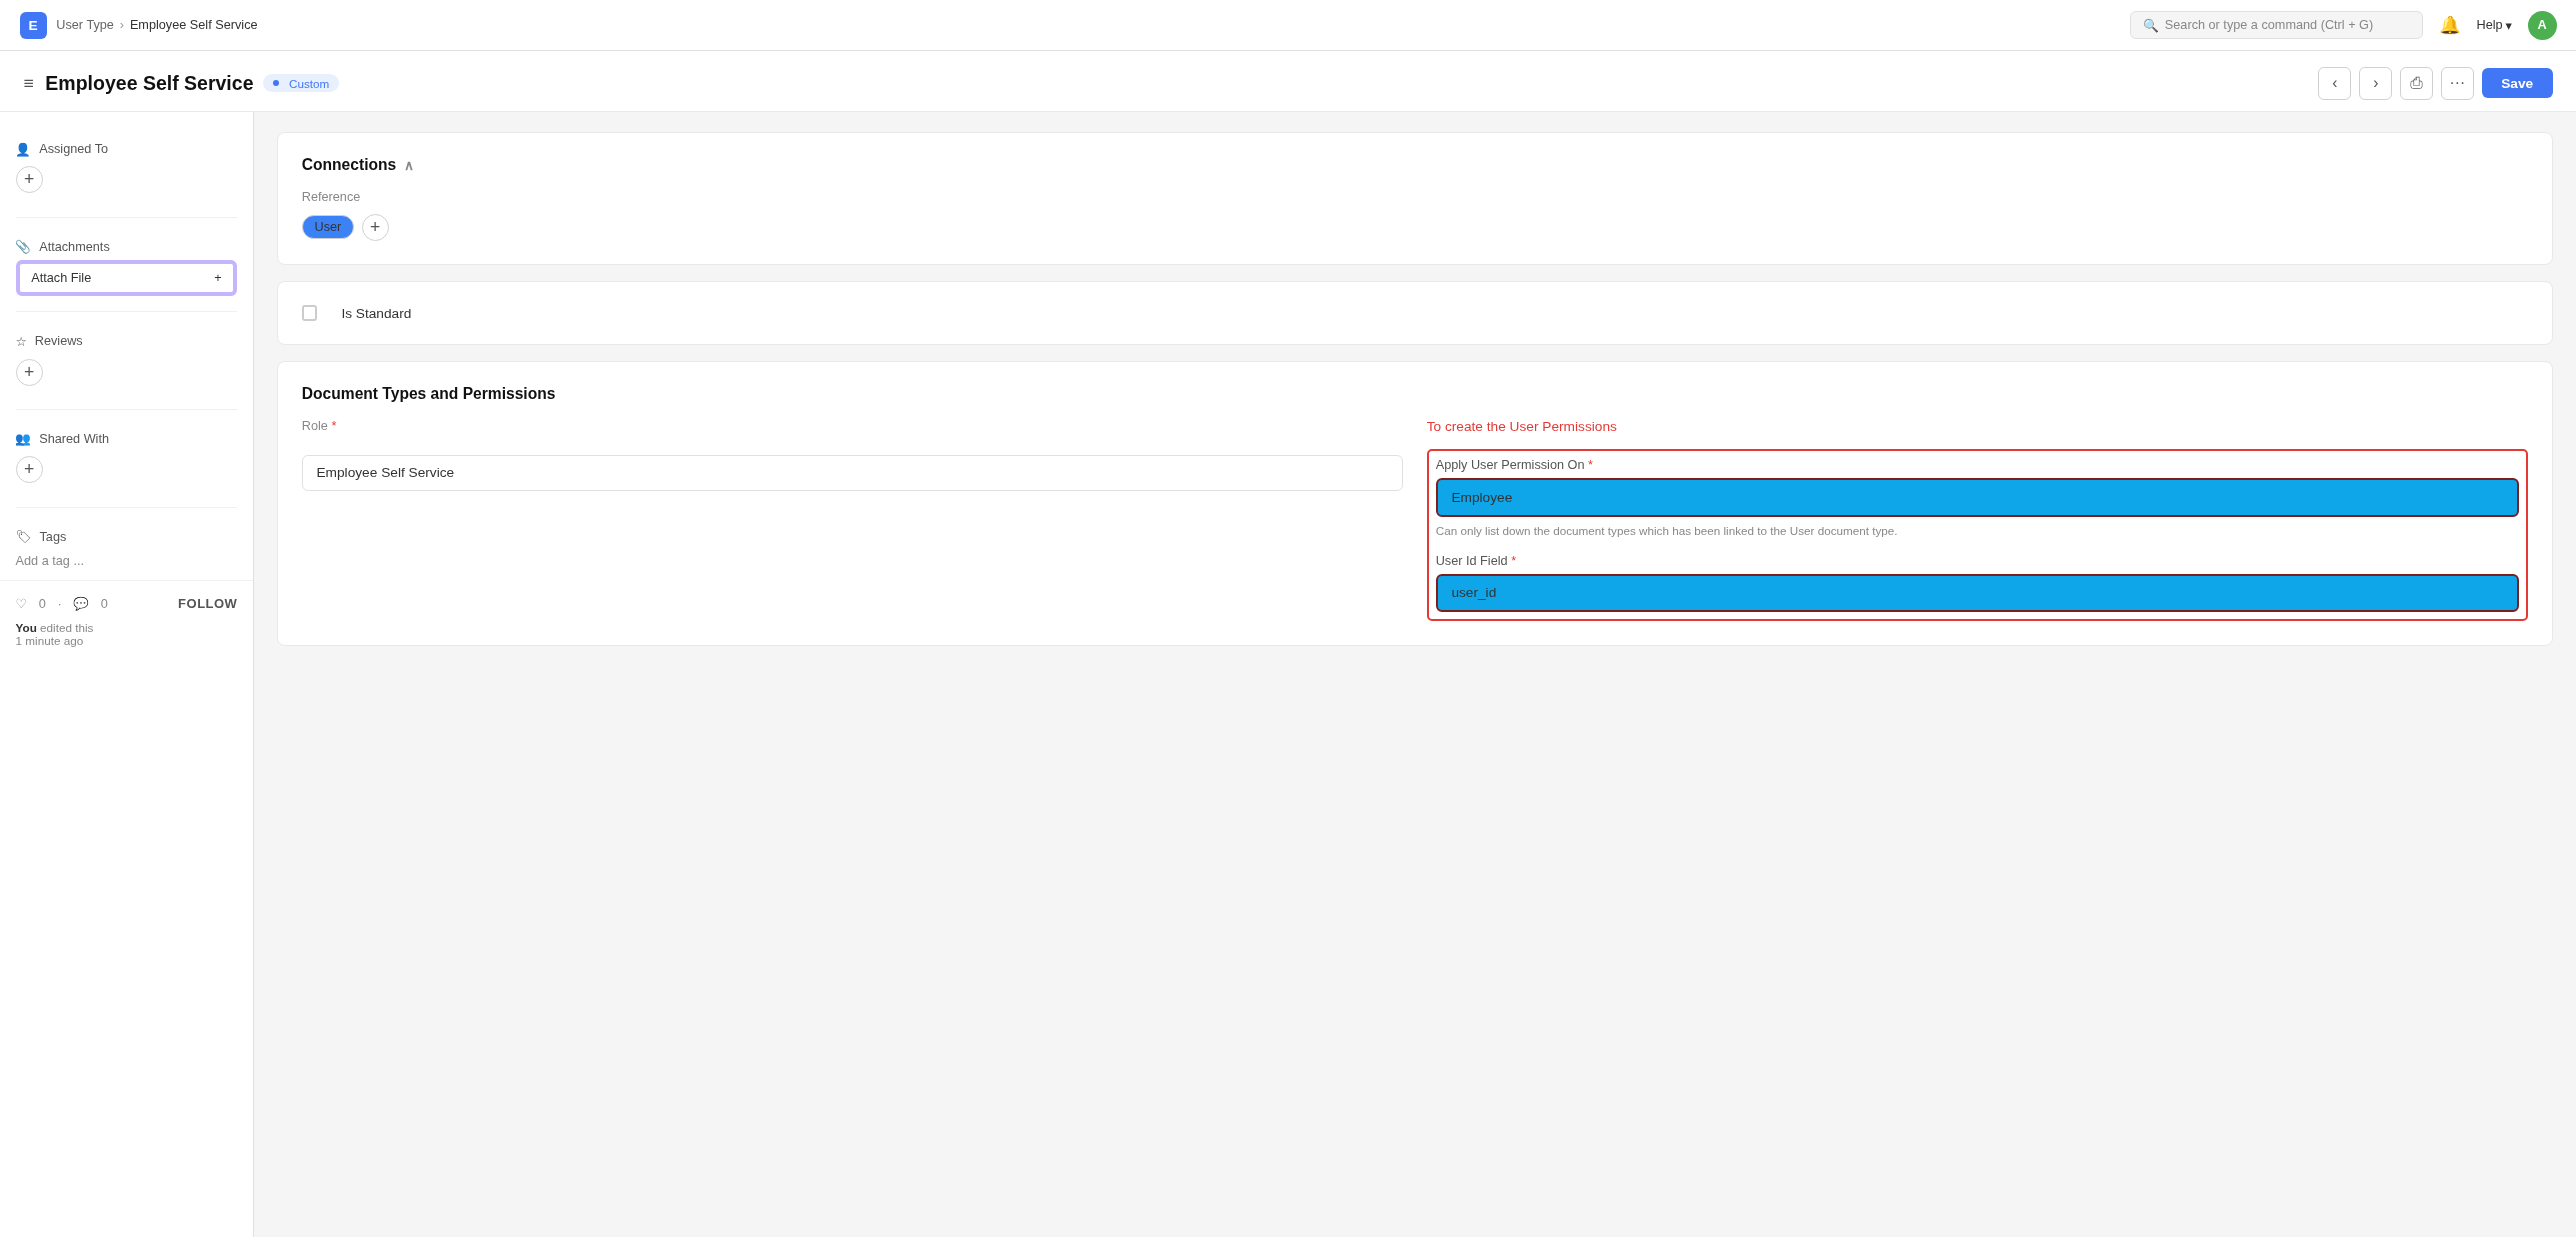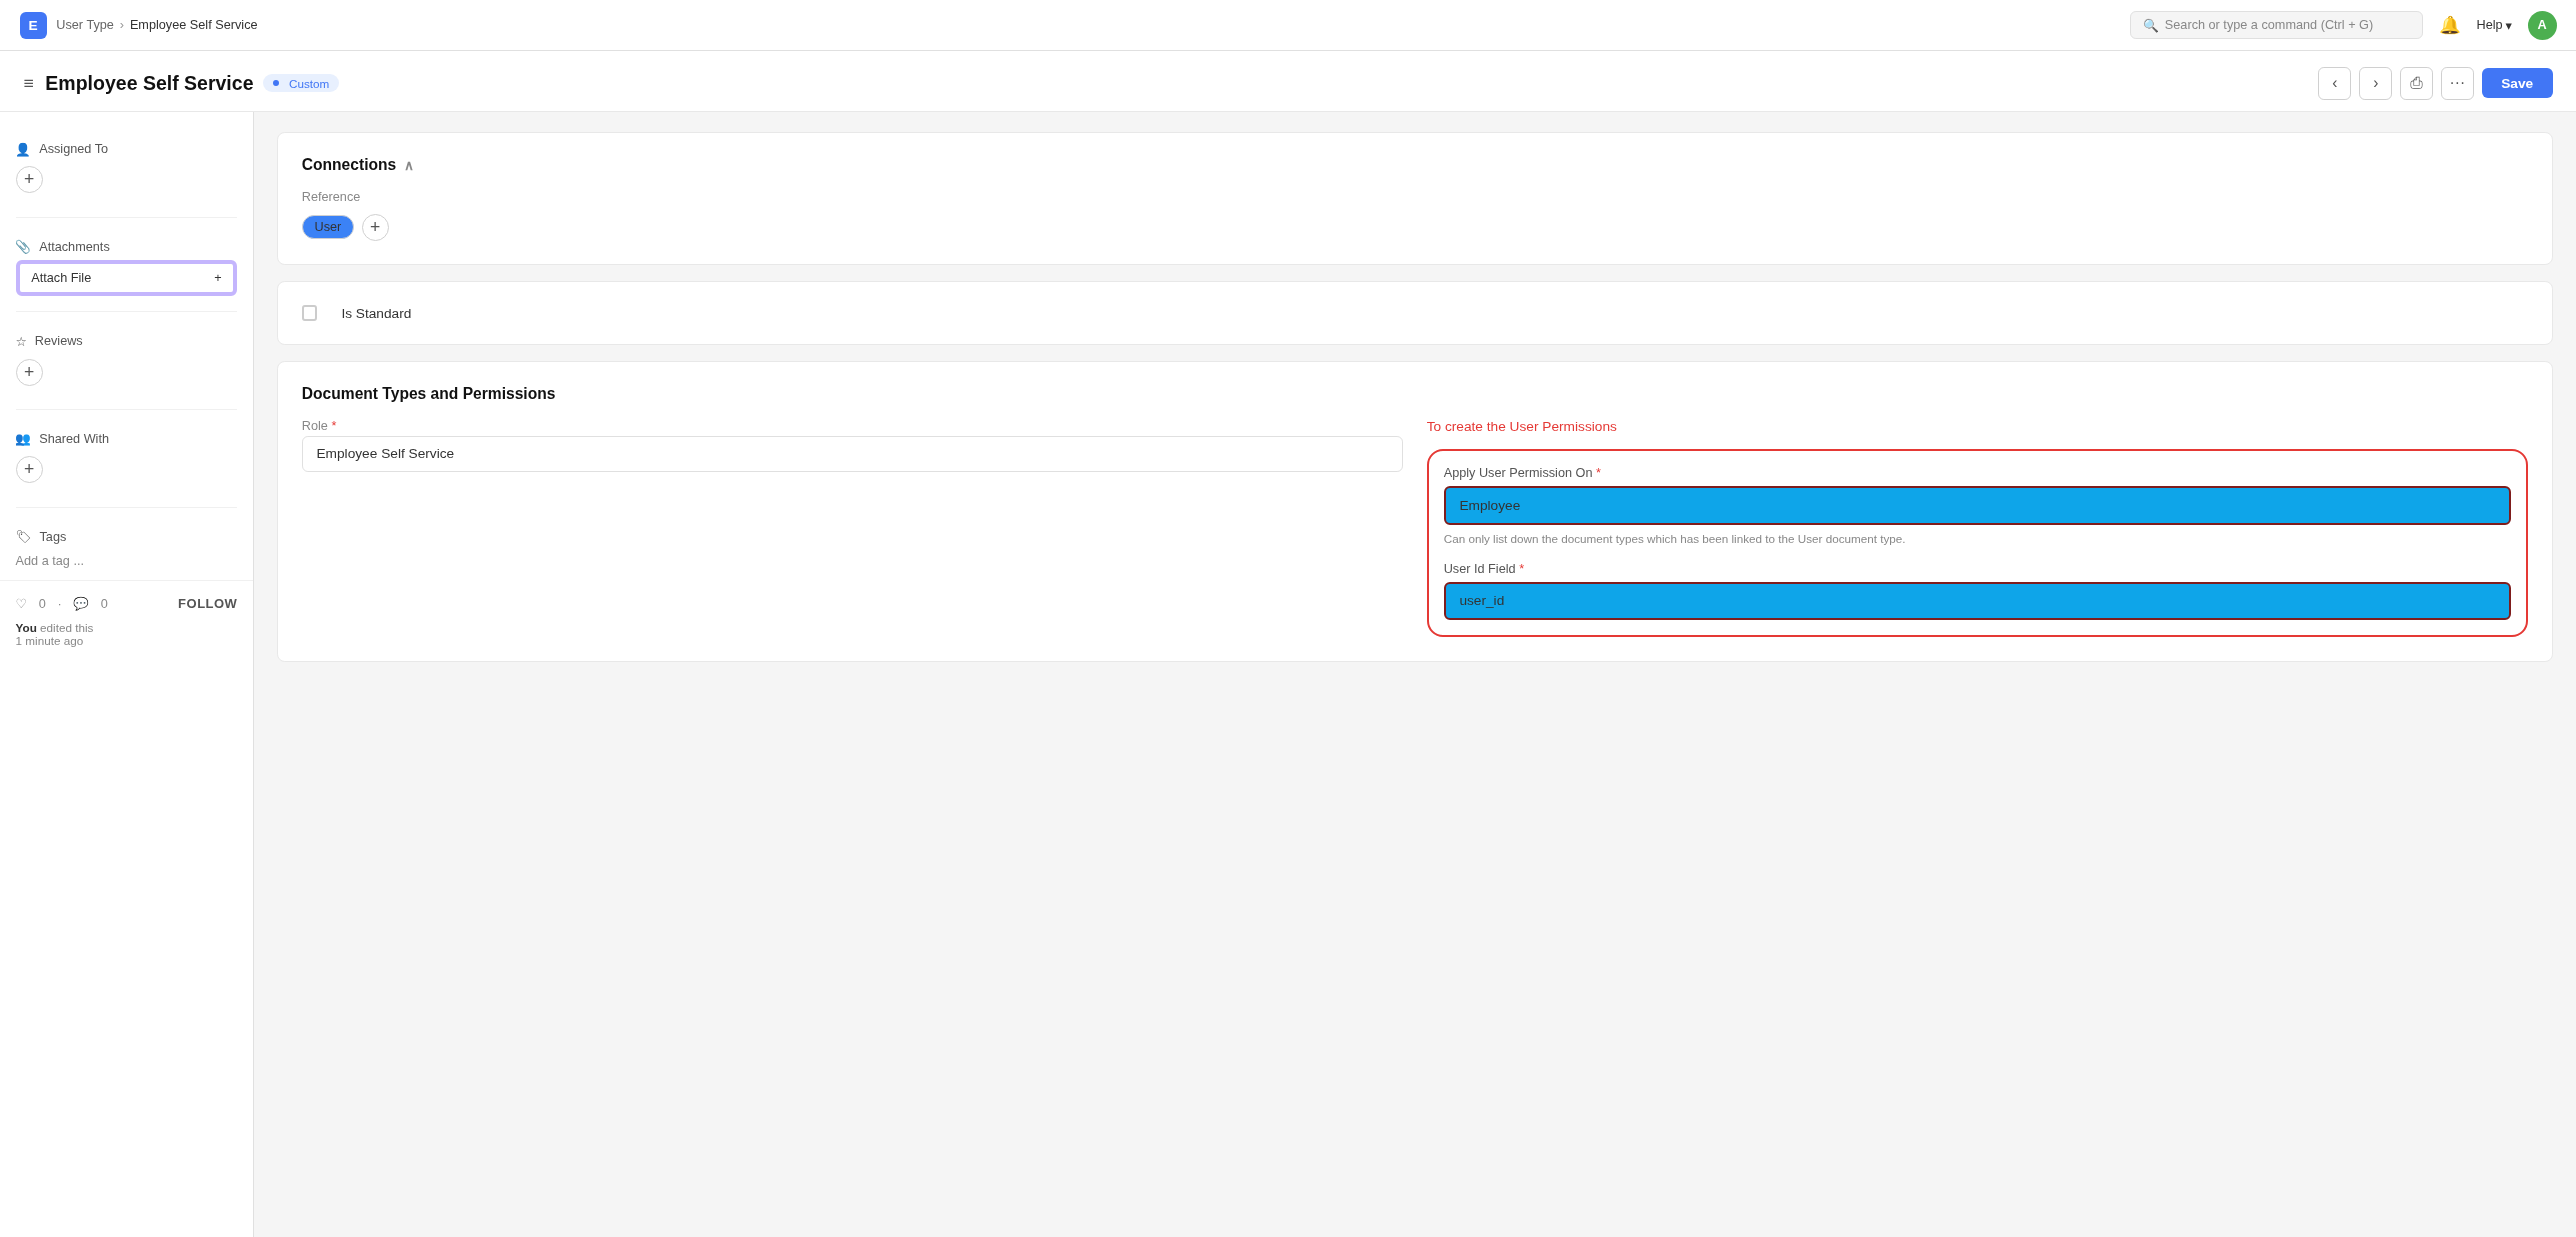--- a/index.html
+++ b/index.html
@@ -137,33 +137,33 @@
     .checkbox {
       width: 15.6px; height: 15.6px; border: 2px solid #ccc; border-radius: 2.9px;
       display: inline-block; flex-shrink: 0;
     }
     .is-standard-label { font-size: 13.7px; color: #333; }
 
     
     .doc-perms-grid {
       display: grid; grid-template-columns: 1fr 1fr; gap: 23.4px;
     }
-    .doc-section-label { font-size: 12.7px; color: #888; margin-bottom: 3px; }
+    .doc-section-label { font-size: 12.7px; color: #888; margin-bottom: 22px; }
     .required-star { color: #e53935; }
     .field-value {
       border: 1px solid #e0e0e0; border-radius: 5.9px; padding: 9.8px 13.7px;
       font-size: 13.7px; color: #333; background: #fff;
     }
 
     .perms-section {}
     .perms-hint {
       color: #e53935; font-size: 13.7px; font-weight: 500; margin-bottom: 15.6px;
     }
     .perms-box {
-      border: 2px solid #e53935; border-radius: 16px; padding: 15px;
+      border: 2px solid #e53935; border-radius: 5px; padding: 7px;
     }
     .perms-field { margin-bottom: 13.7px; }
     .perms-field:last-child { margin-bottom: 0; }
     .perms-field-label { font-size: 12.7px; color: #555; margin-bottom: 5.9px; }
     .perms-field-value {
       border: 2px solid #7f1d1d; border-radius: 5.9px; padding: 9.8px 13.7px;
       font-size: 13.7px; color: #333; background: #0ea5e9;
     }
     .perms-help-text {
       font-size: 11.7px; color: #888; margin: 5.9px 0 9.8px 0; line-height: 1.5;

